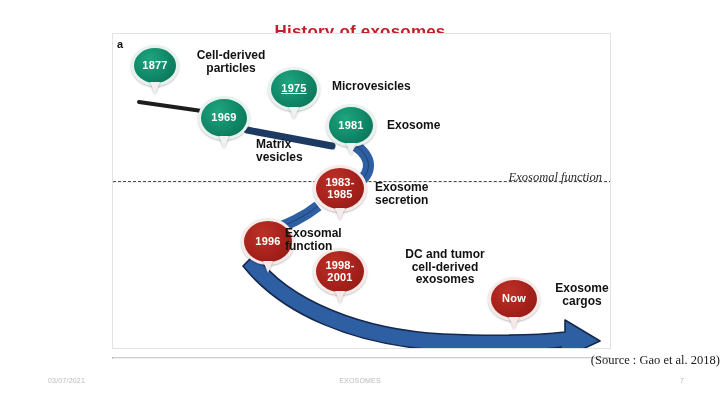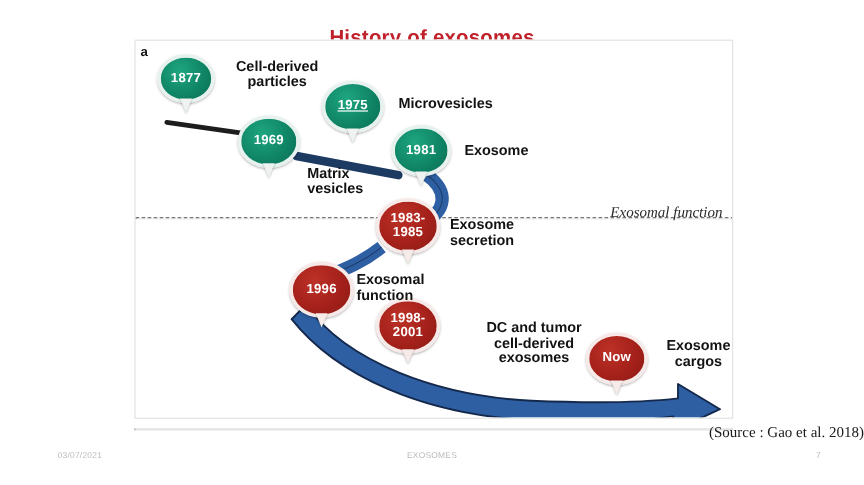--- a/index.html
+++ b/index.html
@@ -248,24 +248,24 @@
   <div class="flow-label" style="left:219px; top:46px; width:92px;">Microvesicles</div>
 
   <div class="flow-label" style="left:143px; top:80px; width:62px;margin-top:24px;">Matrix
 vesicles</div>
 
   <div class="flow-label" style="left:274px; top:85px; width:72px;">Exosome</div>
 
   <div class="flow-label" style="left:262px; top:147px; width:76px;">Exosome
 secretion</div>
 
-  <div class="flow-label" style="left:184px; top:193px; width:76px;">Exosomal
+  <div class="flow-label" style="left:172px; top:193px; width:76px;">Exosomal
 function</div>
 
-  <div class="flow-label" style="left:280px; top:214px; width:104px; text-align:center;margin-top:19px;">DC and tumor
+  <div class="flow-label" style="left:280px; top:214px; width:104px; text-align:center;">DC and tumor
 cell-derived
 exosomes</div>
 
   <div class="flow-label" style="left:432px; top:248px; width:74px; text-align:center;">Exosome
 cargos</div>
 
 </div>
 
 <hr id="panel-rule">
 

